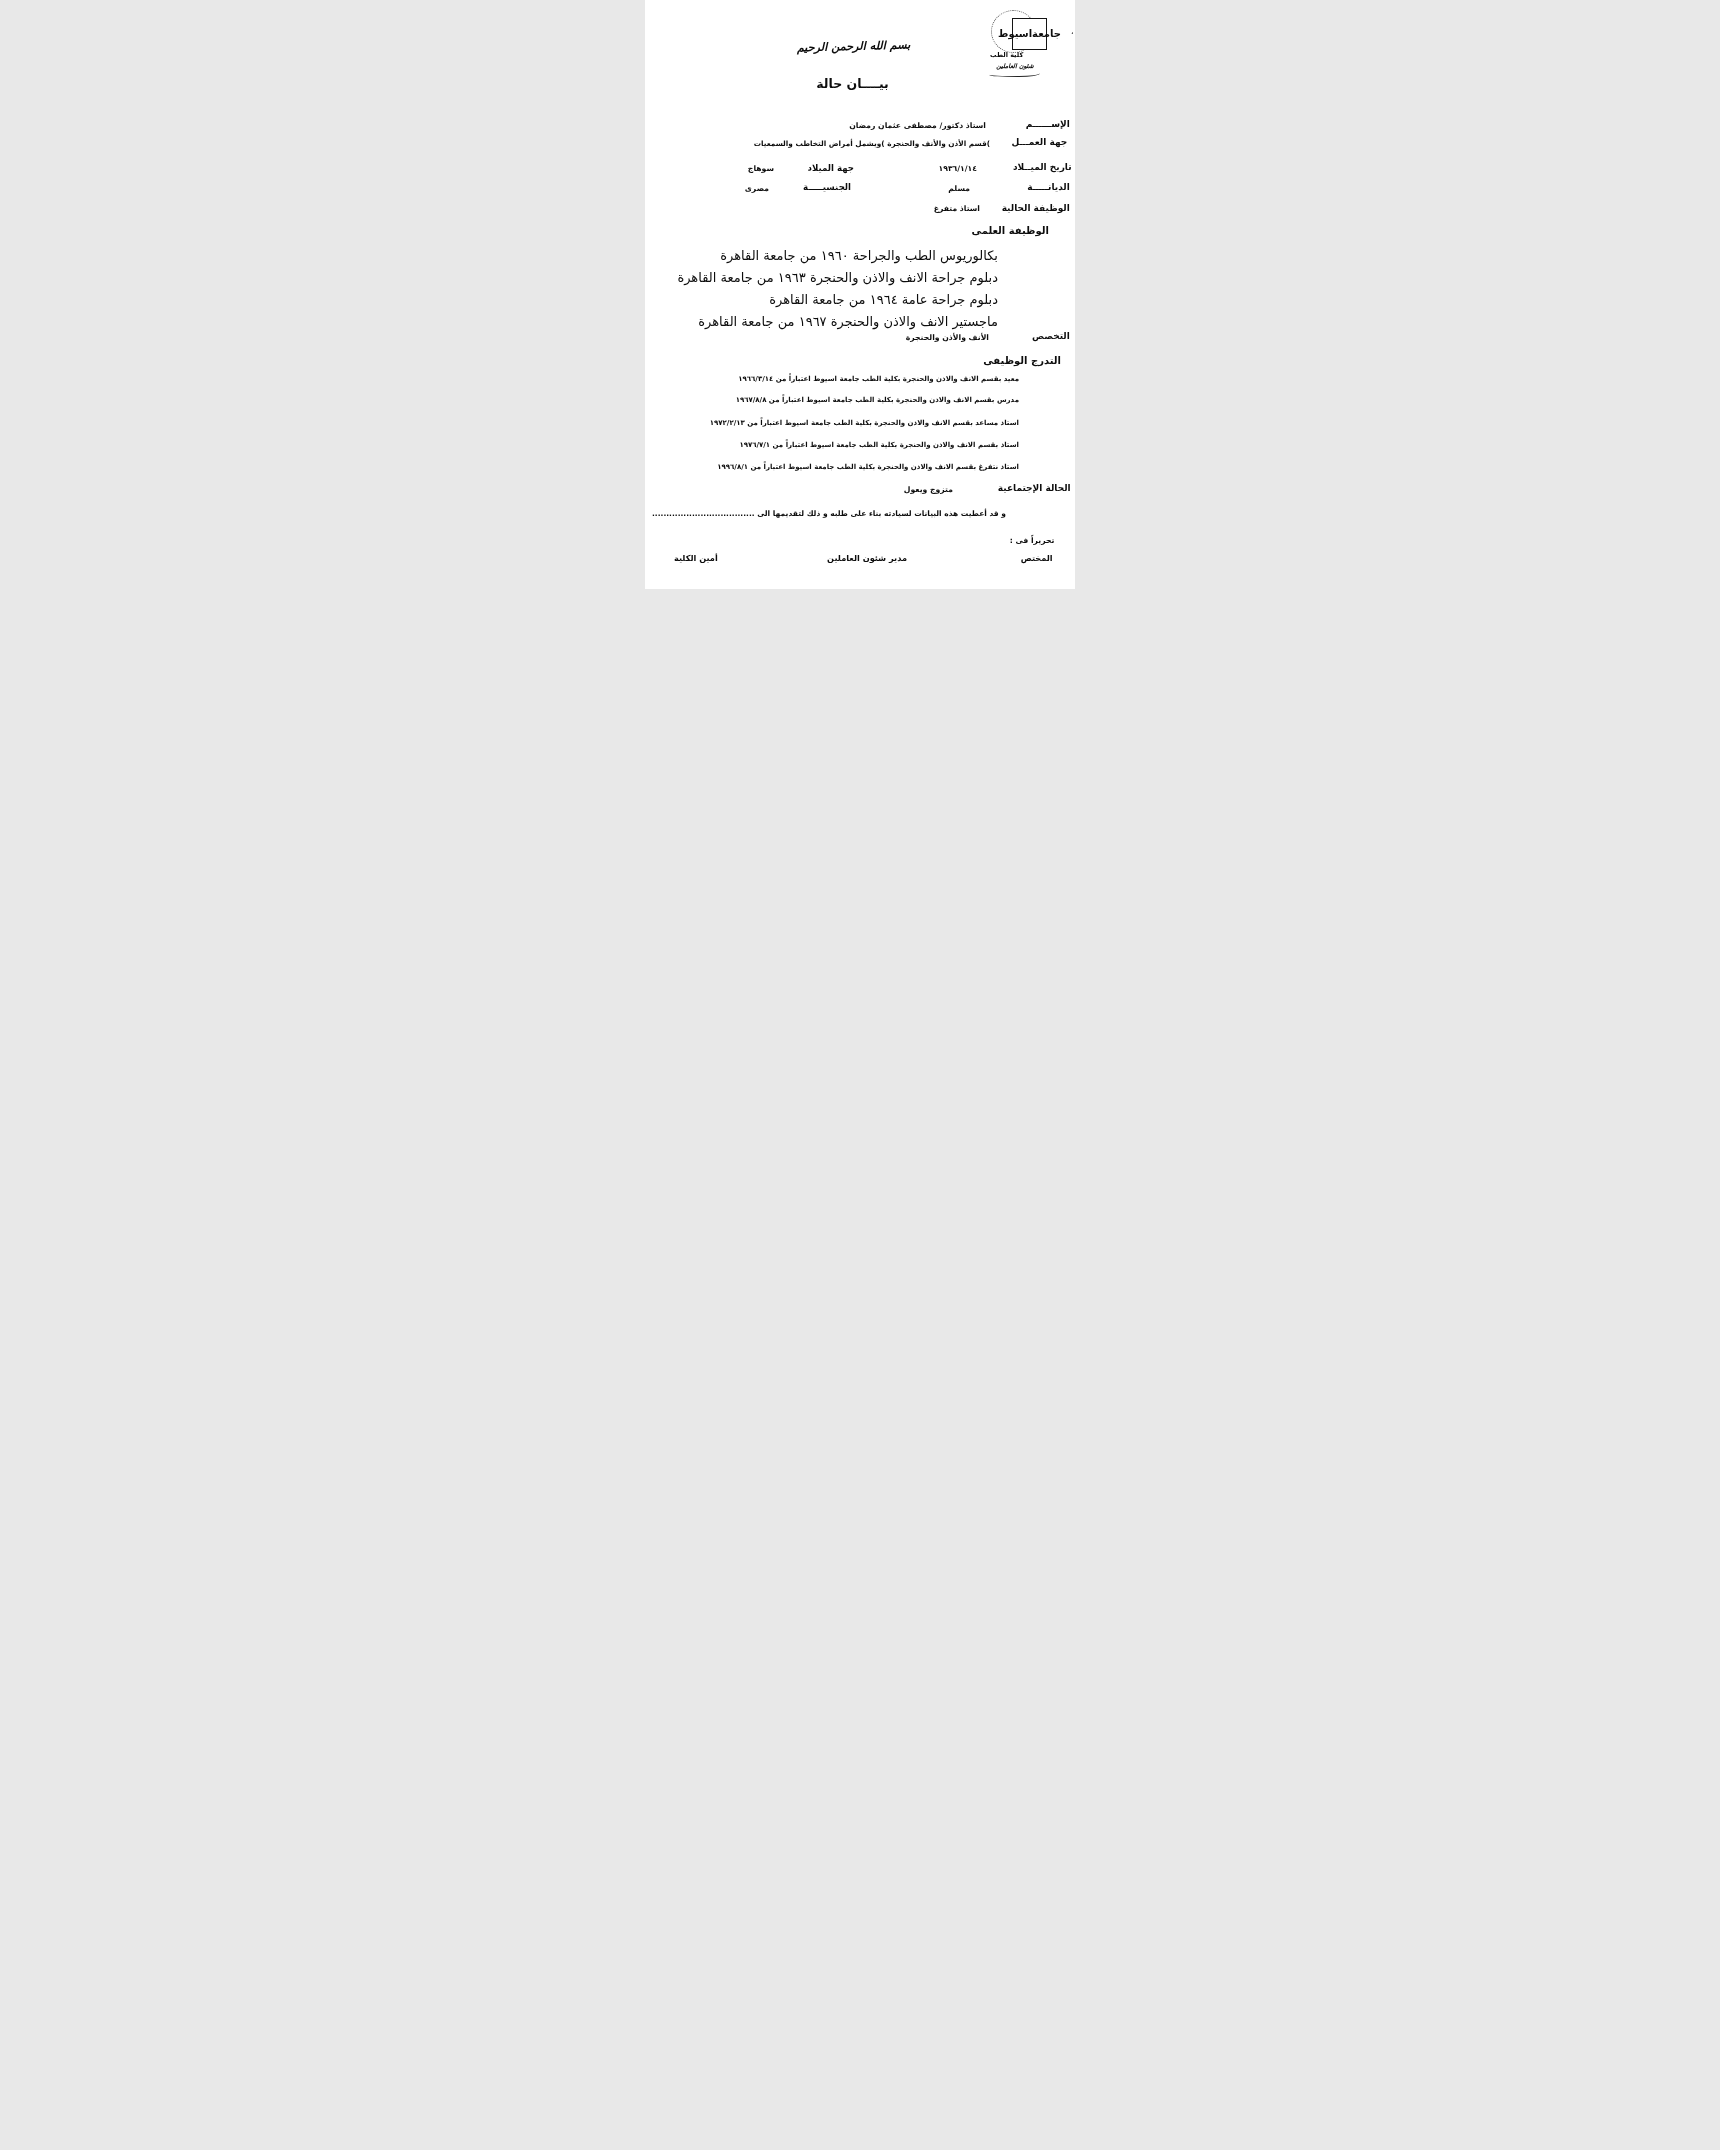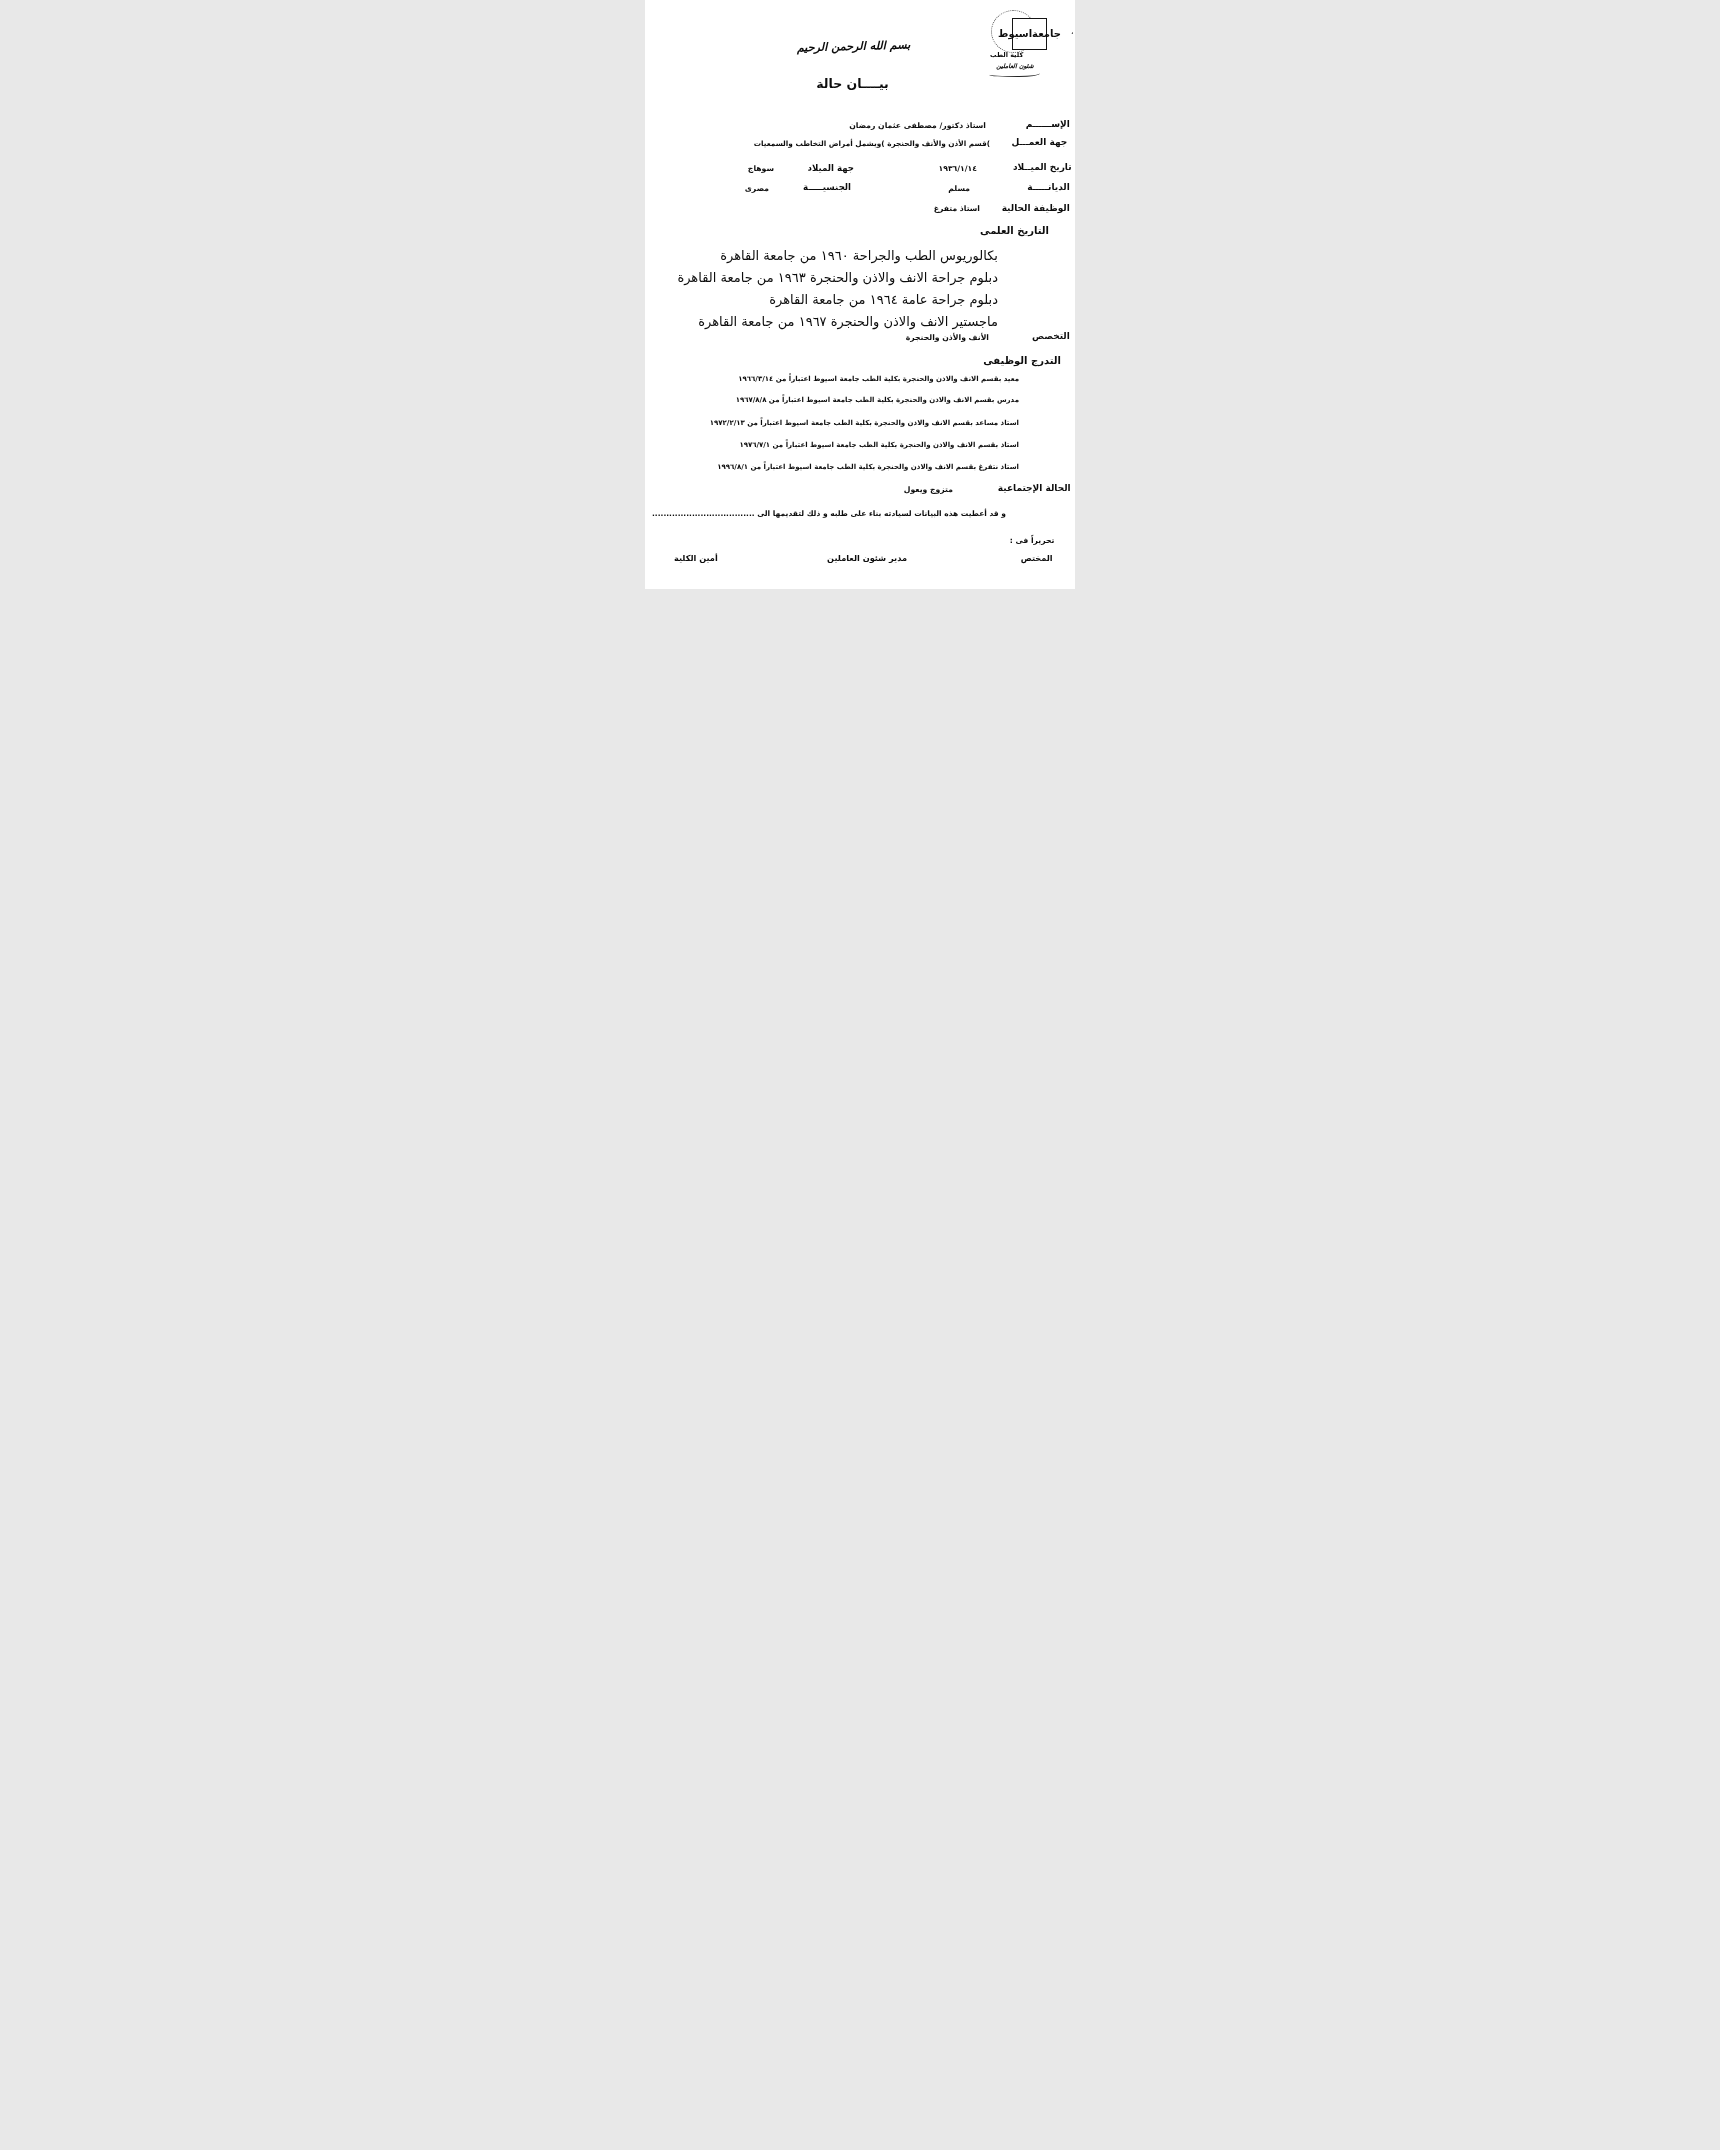--- a/index.html
+++ b/index.html
@@ -92,21 +92,21 @@
   <span class="abs val" style="right:301px;top:164px;">سوهاج</span>
 
   <span class="abs lbl" style="right:5.2px;top:182px;">الديانـــــة</span>
   <span class="abs val" style="right:105px;top:184px;">مسلم</span>
   <span class="abs lbl-sm" style="right:224px;top:182px;">الجنسيـــــة</span>
   <span class="abs val" style="right:306px;top:184px;">مصرى</span>
 
   <span class="abs lbl" style="right:5.2px;top:203px;">الوظيفة الحالية</span>
   <span class="abs val" style="right:95px;top:204px;">استاذ متفرغ</span>
 
-  <span class="abs hdr" style="right:26px;top:225px;">التاريخ العلمى</span>
+  <span class="abs hdr" style="right:26px;top:225px;">الوظيفة العلمى</span>
   <span class="abs deg" style="right:77px;top:248px;">بكالوريوس الطب والجراحة ١٩٦٠ من جامعة القاهرة</span>
   <span class="abs deg" style="right:77px;top:270px;">دبلوم جراحة الانف والاذن والحنجرة ١٩٦٣ من جامعة القاهرة</span>
   <span class="abs deg" style="right:77px;top:292px;">دبلوم جراحة عامة ١٩٦٤ من جامعة القاهرة</span>
   <span class="abs deg" style="right:77px;top:314px;">ماجستير الانف والاذن والحنجرة ١٩٦٧ من جامعة القاهرة</span>
 
   <span class="abs lbl" style="right:5.2px;top:331px;margin-left:42px;">التخصص</span>
   <span class="abs val" style="right:86px;top:333px;">الأنف والأذن والحنجرة</span>
 
   <span class="abs hdr" style="right:14px;top:355px;">التدرج الوظيفى</span>
   <span class="abs career" style="right:56px;top:375px;">معيد بقسم الانف والاذن والحنجرة بكلية الطب جامعة اسيوط اعتباراً من ١٩٦٦/٣/١٤</span>

